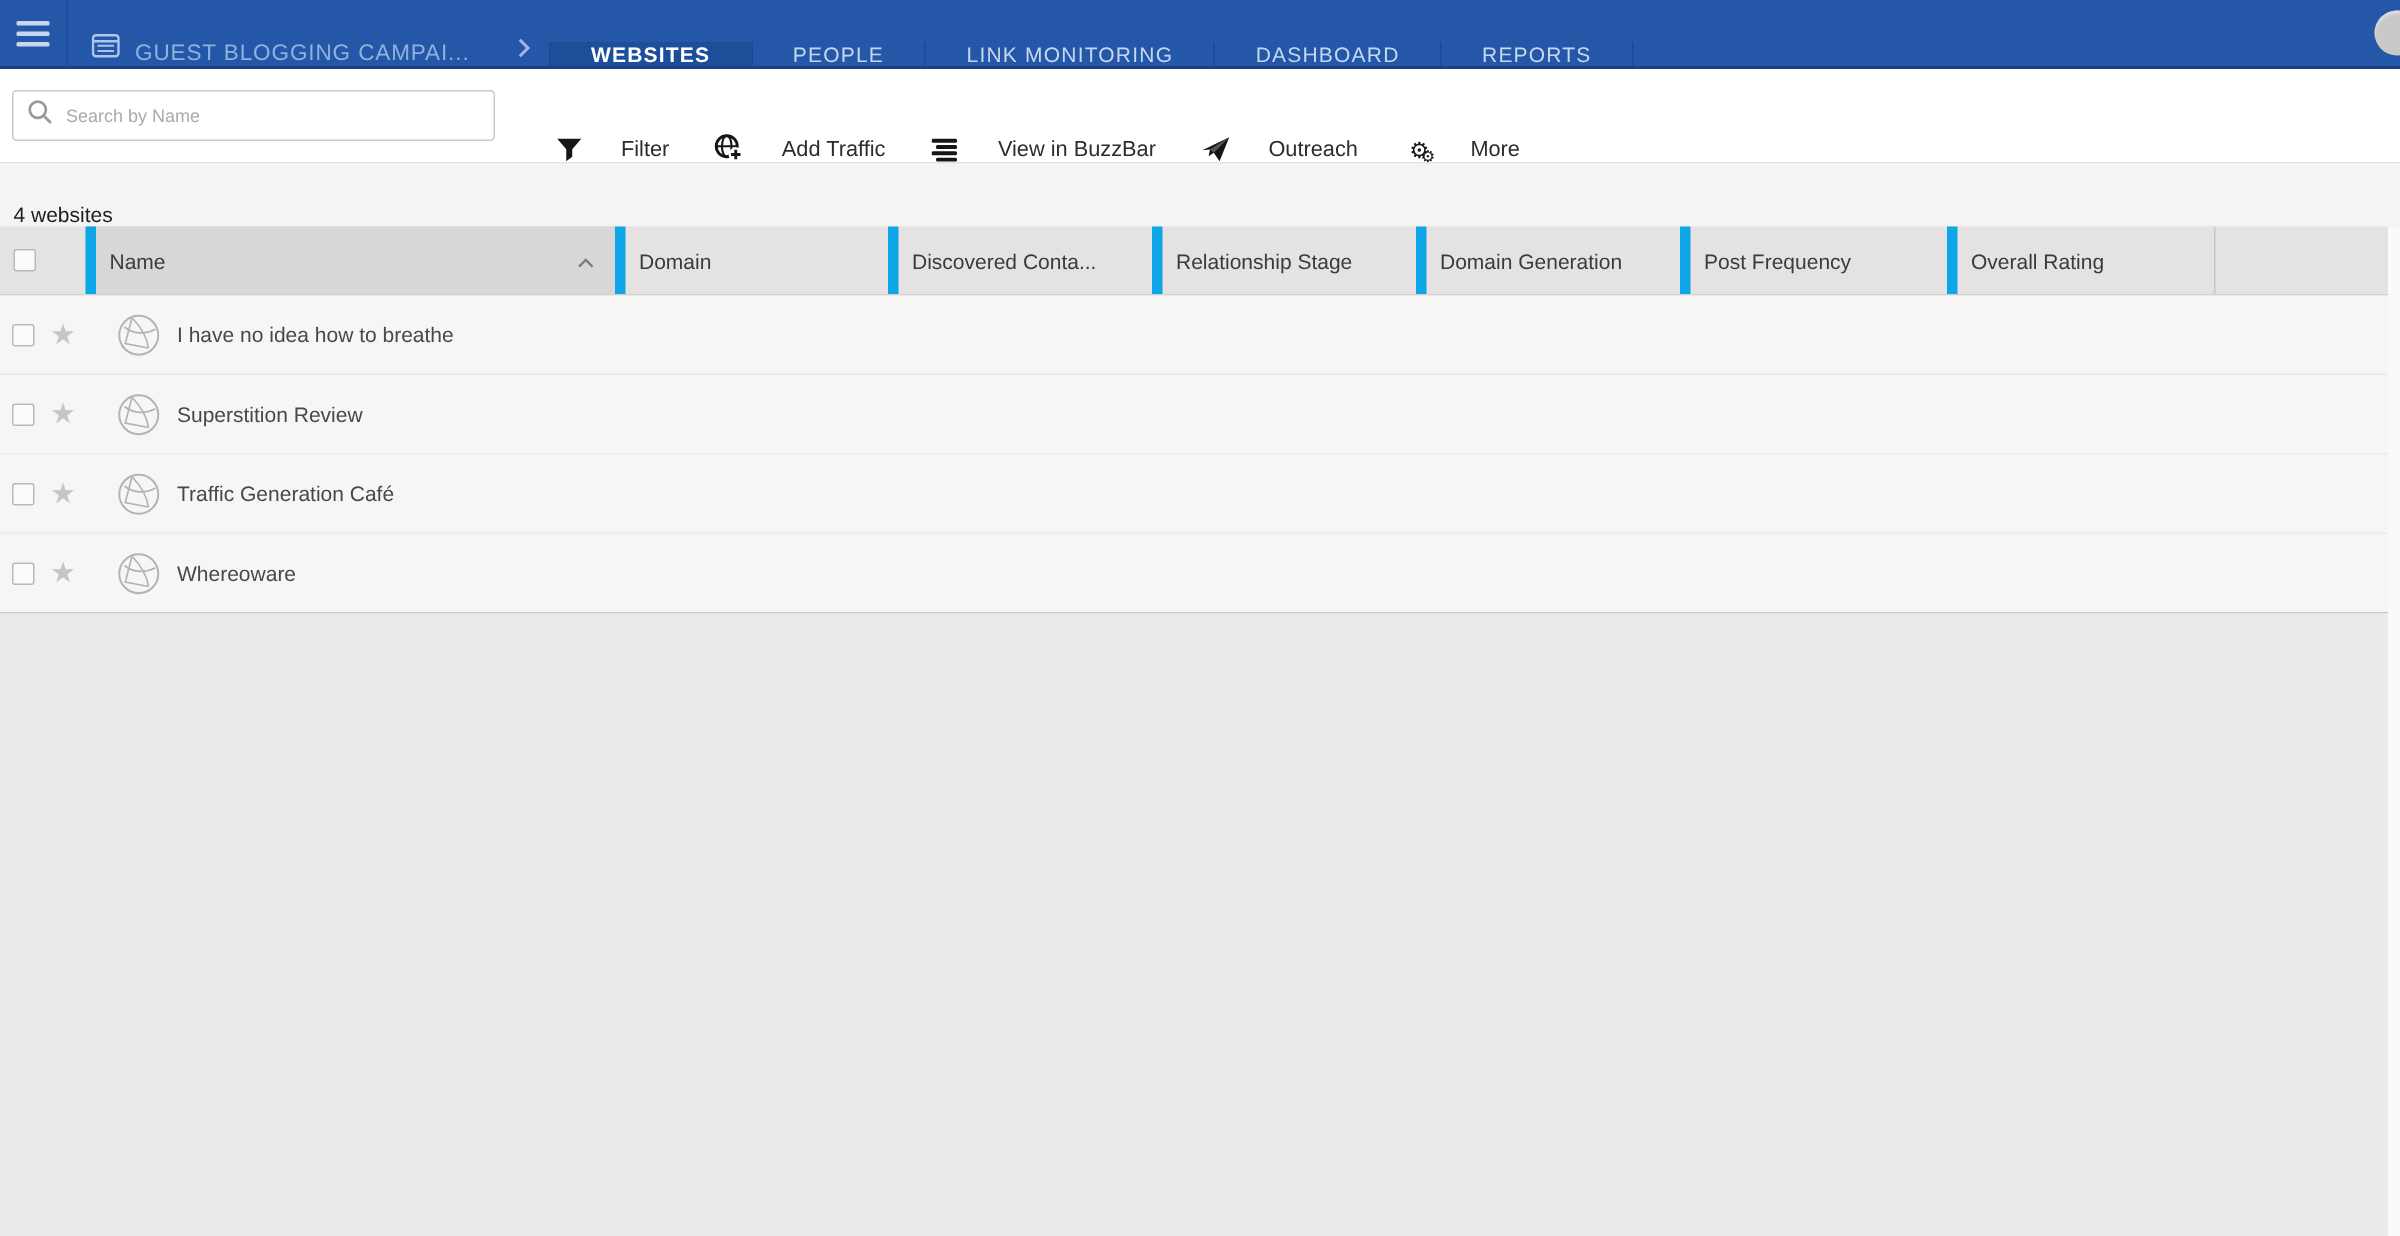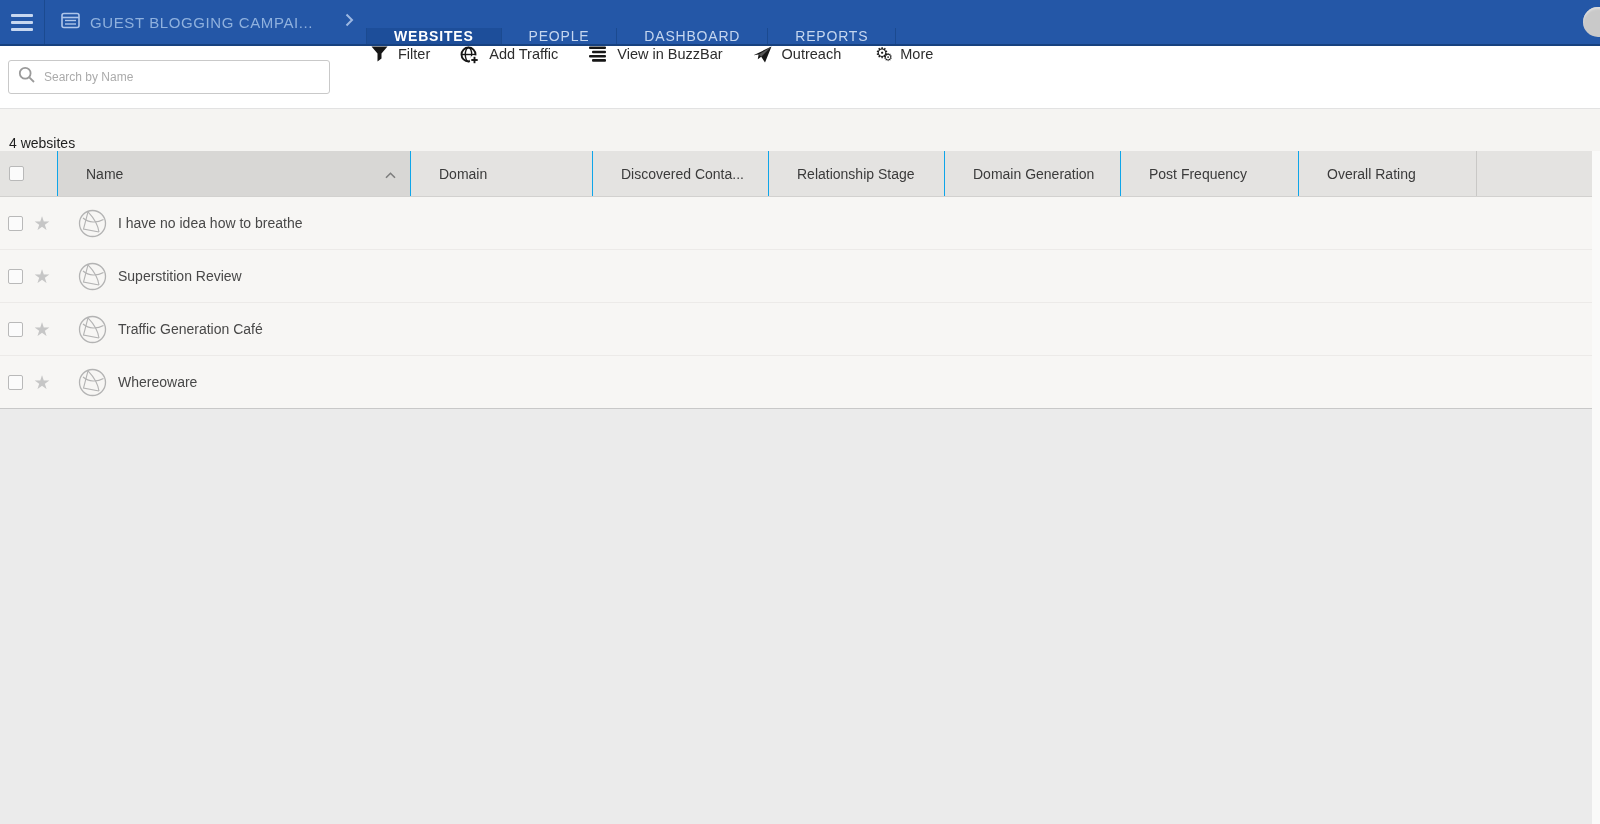--- a/index.html
+++ b/index.html
@@ -7,57 +7,57 @@
               font-family:"Liberation Sans","DejaVu Sans",sans-serif; background:#EBEBEB; }
   .app { position:relative; width:1600px; height:824px; display:flex; flex-direction:column; }
 
   
   .topbar { position:relative; height:46px; background:#2457A7; border-bottom:2px solid #17417F;
             display:flex; align-items:stretch; overflow:hidden; flex:none; }
   .hamburger { width:45px; display:flex; flex-direction:column; justify-content:center;
                align-items:center; gap:4px; background:none; border:none; cursor:pointer;
                border-right:1px solid #1B4A90; }
   .hamburger i { display:block; width:22px; height:3px; background:#C7D7F0; border-radius:1px; }
-  .campaign { width:321px; display:flex; align-items:center; gap:10px; padding:0 12px 0 16px;
+  .campaign { width:321px; display:flex; align-items:flex-end; gap:10px; padding:0 12px 0 16px;
               cursor:pointer; }
   .campaign .label { flex:1; font-size:15px; letter-spacing:.6px; color:#8FB1DE;
                      white-space:nowrap; overflow:hidden; }
   .tabs { display:flex; align-items:flex-end; }
   .tab { display:flex; align-items:center; padding:0 27px; font-size:14px; letter-spacing:.8px;
          color:#C5D6EF; border-left:1px solid #1B4A90; cursor:pointer; white-space:nowrap; }
   .tab.active { background:#1D4E9A; color:#FFFFFF; font-weight:bold; }
   .tabs .tab:last-child { border-right:1px solid #1B4A90; }
   .avatar { position:absolute; right:-13px; top:7px; width:30px; height:30px; border-radius:50%;
             background:#C9C9C9; box-shadow:inset 0 2px 2px #dedede; cursor:pointer; }
 
   
   .toolbar { height:63px; background:#FFFFFF; border-bottom:1px solid #E2E2E2;
              display:flex; align-items:center; padding-left:8px; flex:none; }
   .search { width:322px; height:34px; border:1px solid #C9C9C9; border-radius:3px; background:#fff;
             display:flex; align-items:center; padding:0 9px; margin-right:24px; }
   .search input { flex:1; border:none; outline:none; font-size:12px; color:#333; margin-left:8px;
                   font-family:Liberation Sans, sans-serif; background:transparent; }
   .search input::placeholder { color:#ABABAB; }
-  .tbtn { display:flex; align-items:flex-start; gap:9px; padding:0 15px; height:100%;
+  .tbtn { display:flex; align-items:flex-end; gap:25px; padding:0 15px; height:100%;
           background:none; border:none; cursor:pointer; font-size:14.5px; color:#2D2D2D;
           font-family:"Liberation Sans","DejaVu Sans",sans-serif; white-space:nowrap; }
   .tbtn .ic { display:flex; align-items:center; justify-content:center; width:20px; }
   .gears { font-family:"DejaVu Sans",sans-serif; color:#1A1A1A; font-size:15px; letter-spacing:-6px;
            line-height:1; }
   .gears .g2 { font-size:11px; position:relative; top:4px; }
 
   
   .countbar { height:42px; background:#F5F4F2; display:flex; align-items:flex-end;
               padding-left:9px; font-size:14px; font-weight:400; color:#1E1E1E; flex:none; }
 
   
   .thead { height:46px; background:#E4E3E1; border-bottom:1px solid #D2D1CF; display:flex;
            align-items:stretch; flex:none; }
-  .th { display:flex; align-items:center; padding-left:28px; font-size:14px; color:#3B3B3B;
-        border-left:1px solid #0ea5e9; cursor:pointer; white-space:nowrap; overflow:hidden; }
+  .th { display:flex; align-items:center; padding-left:9px; font-size:14px; color:#3B3B3B;
+        border-left:7px solid #0ea5e9; cursor:pointer; white-space:nowrap; overflow:hidden; }
   .th-check { width:57px; border-left:none; padding-left:9px; }
   .th-name { width:353px; background:#D8D7D5; justify-content:space-between; padding-right:14px; }
   .th-domain { width:182px; } .th-disc { width:176px; } .th-rel { width:176px; }
   .th-da { width:176px; } .th-pf { width:178px; } .th-or { width:178px; }
   .th-extra { flex:1; border-left:1px solid #C9C8C6; }
 
   .chk { display:inline-block; width:15px; height:15px; border:1px solid #B9B9B9;
          border-radius:2px; background:#FBFBFB; cursor:pointer; flex:none; }
 
   .row { height:53px; background:#F7F6F4; border-bottom:1px solid #ECEAE8;
@@ -102,20 +102,23 @@
       </span>
     </div>
     <nav class="tabs">
       <div class="tab active">
           <span>WEBSITES</span>
         </div>
       <div class="tab">
           <span>PEOPLE</span>
         </div>
       <div class="tab">
+          <span>LINK MONITORING</span>
+        </div>
+      <div class="tab">
           <span>DASHBOARD</span>
         </div>
       <div class="tab">
           <span>REPORTS</span>
         </div>
     </nav>
     <div class="avatar"></div>
   </header>
 
   <div class="toolbar">

